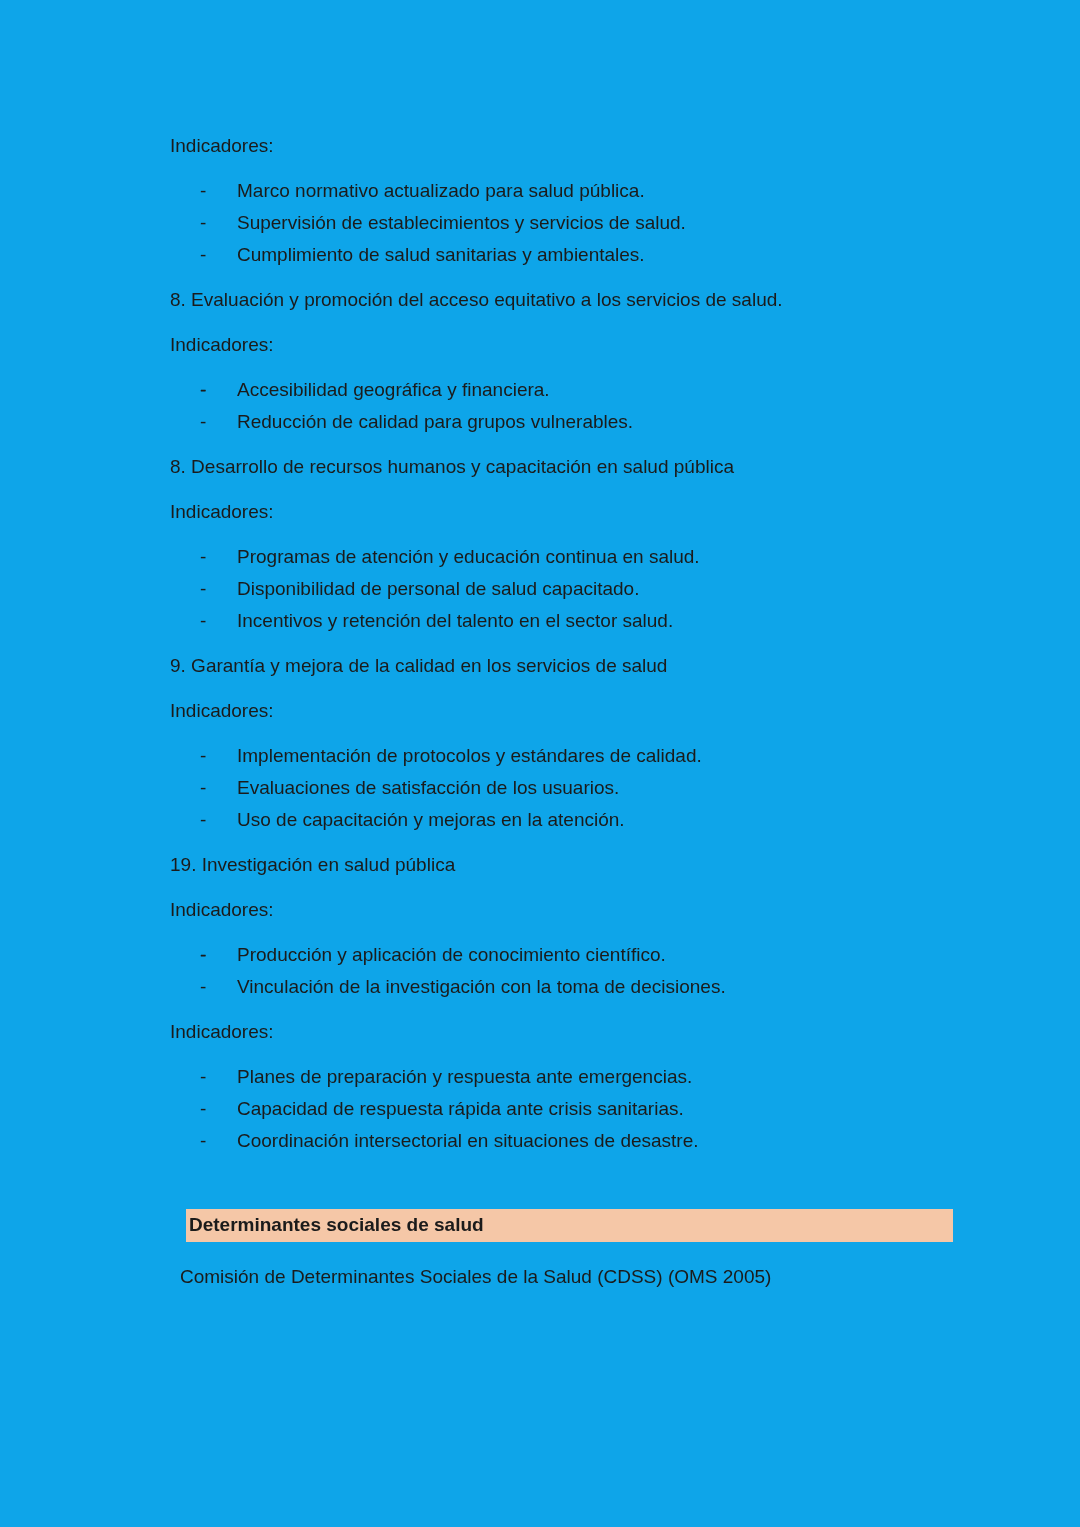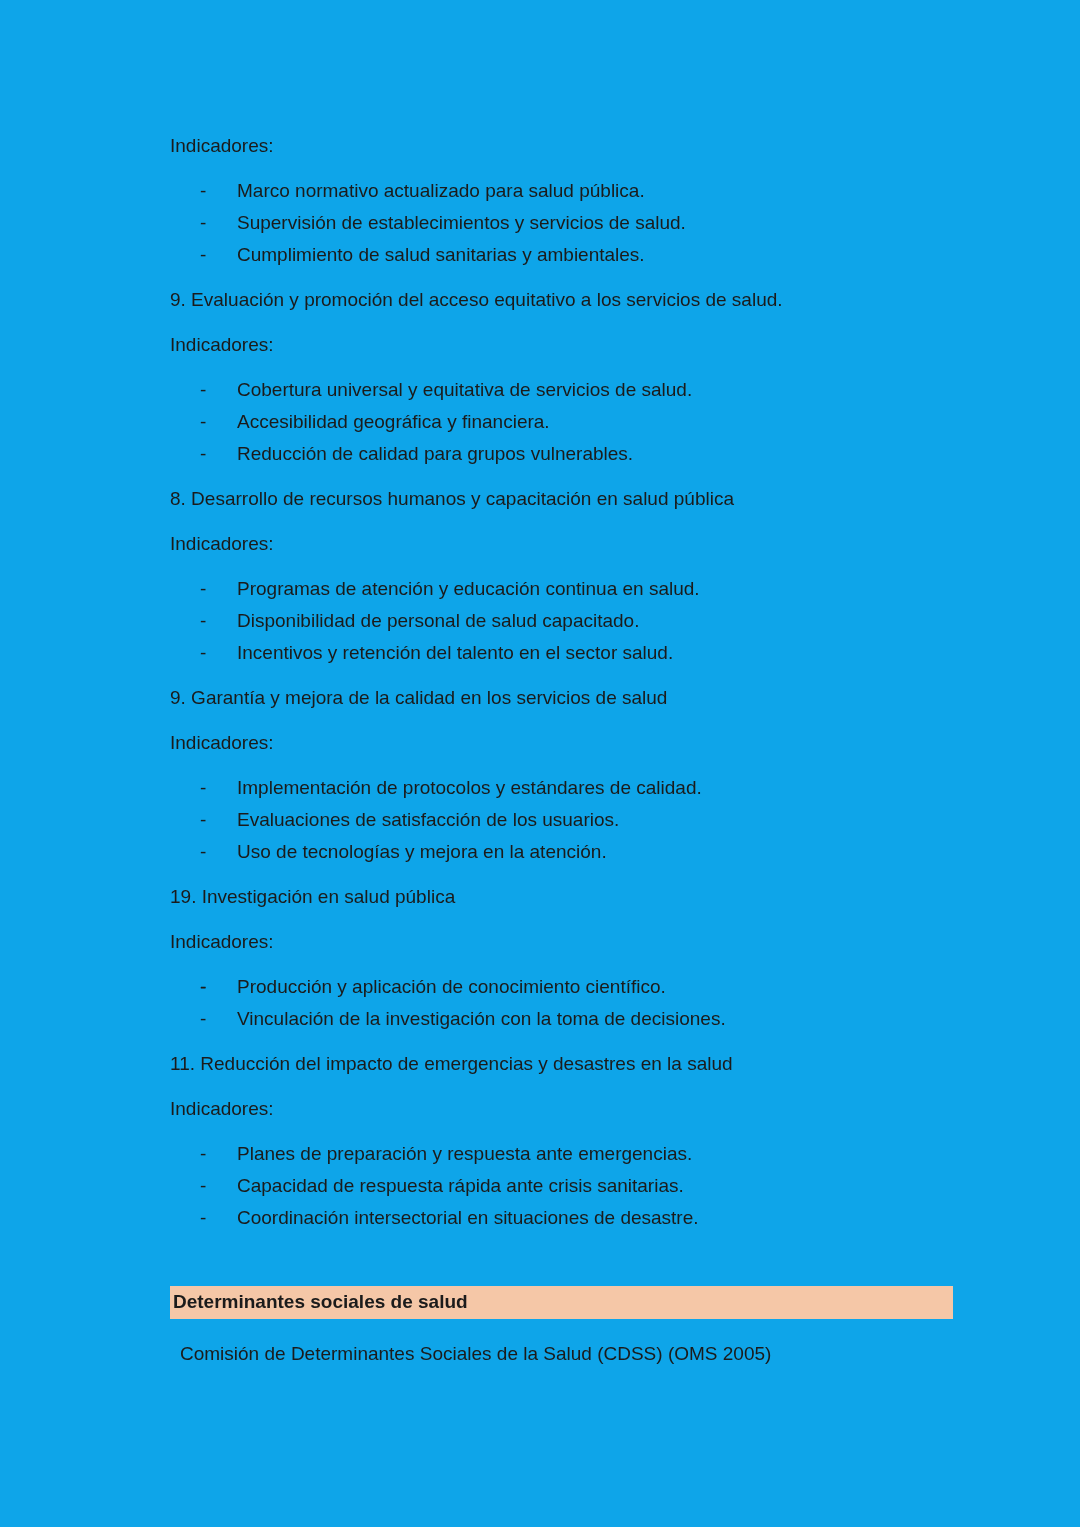--- a/index.html
+++ b/index.html
@@ -34,44 +34,44 @@
   ul.ind-list li:last-child { margin-bottom: 0; }
   .dash {
     position: absolute;
     left: 30px;
     top: 0;
   }
   .spacer { height: 34px; }
   .hl-heading {
     font-weight: bold;
     padding: 5px 6px 6px 3px;
-    margin: 0 0 24px 0;
+    margin: 0 0 24px 16px;
   }
   .closing { margin: 10px; }
 </style>
 </head>
 <body>
 
 <div class="page" style="color: rgb(27, 27, 27);">
   <div class="content">
 
     <section>
       <p class="para">Indicadores:</p>
       <ul class="ind-list">
         <li><span class="dash">-</span><span>Marco normativo actualizado para salud pública.</span></li>
         <li><span class="dash">-</span><span>Supervisión de establecimientos y servicios de salud.</span></li>
         <li><span class="dash">-</span><span>Cumplimiento de salud sanitarias y ambientales.</span></li>
       </ul>
     </section>
 
     <section>
-      <p class="heading">9. Evaluación y promoción del acceso equitativo a los servicios de salud.</p>
+      <p class="heading">8. Evaluación y promoción del acceso equitativo a los servicios de salud.</p>
       <p class="para">Indicadores:</p>
       <ul class="ind-list">
-        <li><span class="dash">-</span><span>Cobertura universal y equitativa de servicios de salud.</span></li>
+        <li><span class="dash">-</span></li>
         <li><span class="dash">-</span><span>Accesibilidad geográfica y financiera.</span></li>
         <li><span class="dash">-</span><span>Reducción de calidad para grupos vulnerables.</span></li>
       </ul>
     </section>
 
     <section>
       <p class="heading">8. Desarrollo de recursos humanos y capacitación en salud pública</p>
       <p class="para">Indicadores:</p>
       <ul class="ind-list">
         <li><span class="dash">-</span><span>Programas de atención y educación continua en salud.</span></li>
@@ -79,36 +79,35 @@
         <li><span class="dash">-</span><span>Incentivos y retención del talento en el sector salud.</span></li>
       </ul>
     </section>
 
     <section>
       <p class="heading">9. Garantía y mejora de la calidad en los servicios de salud</p>
       <p class="para">Indicadores:</p>
       <ul class="ind-list">
         <li><span class="dash">-</span><span>Implementación de protocolos y estándares de calidad.</span></li>
         <li><span class="dash">-</span><span>Evaluaciones de satisfacción de los usuarios.</span></li>
-        <li><span class="dash">-</span><span>Uso de tecnologías y mejora en la atención.</span></li>
+        <li><span class="dash">-</span><span>Uso de capacitación y mejoras en la atención.</span></li>
       </ul>
     </section>
 
     <section>
       <p class="heading">19. Investigación en salud pública</p>
       <p class="para">Indicadores:</p>
       <ul class="ind-list">
         <li><span class="dash">-</span></li>
         <li><span class="dash">-</span><span>Producción y aplicación de conocimiento científico.</span></li>
         <li><span class="dash">-</span><span>Vinculación de la investigación con la toma de decisiones.</span></li>
       </ul>
     </section>
 
     <section>
-      <p class="heading">11. Reducción del impacto de emergencias y desastres en la salud</p>
       <p class="para">Indicadores:</p>
       <ul class="ind-list">
         <li><span class="dash">-</span><span>Planes de preparación y respuesta ante emergencias.</span></li>
         <li><span class="dash">-</span><span>Capacidad de respuesta rápida ante crisis sanitarias.</span></li>
         <li><span class="dash">-</span><span>Coordinación intersectorial en situaciones de desastre.</span></li>
       </ul>
     </section>
 
     <div class="spacer"></div>
 

